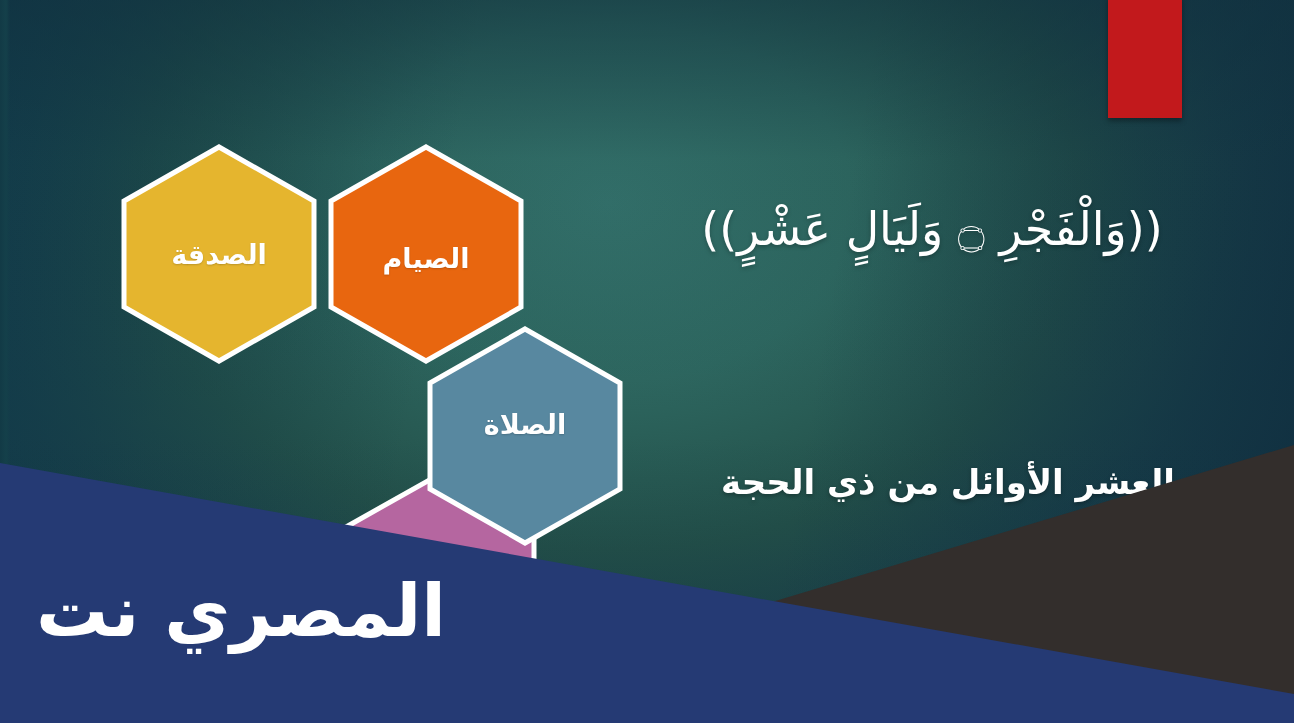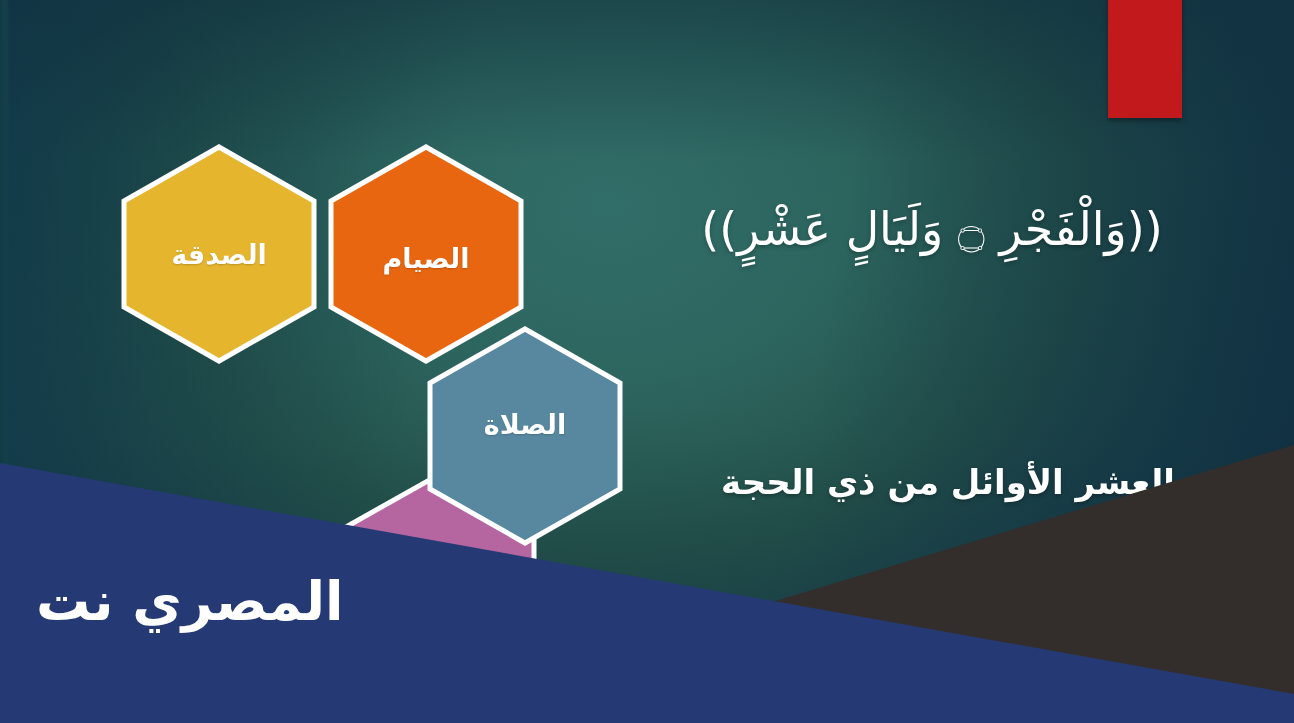--- a/index.html
+++ b/index.html
@@ -124,21 +124,21 @@
     margin-top: 42px;
   }
 
   
   .watermark {
     position: absolute;
     left: 36px;
     top: 575px;
     color: #ffffff;
     direction: rtl;
-    font-size: 54px;
+    font-size: 72px;
     font-weight: bold;
     letter-spacing: 1px;
     line-height: 1;
   }
 </style>
 </head>
 <body>
 
 <div id="slide">
 

